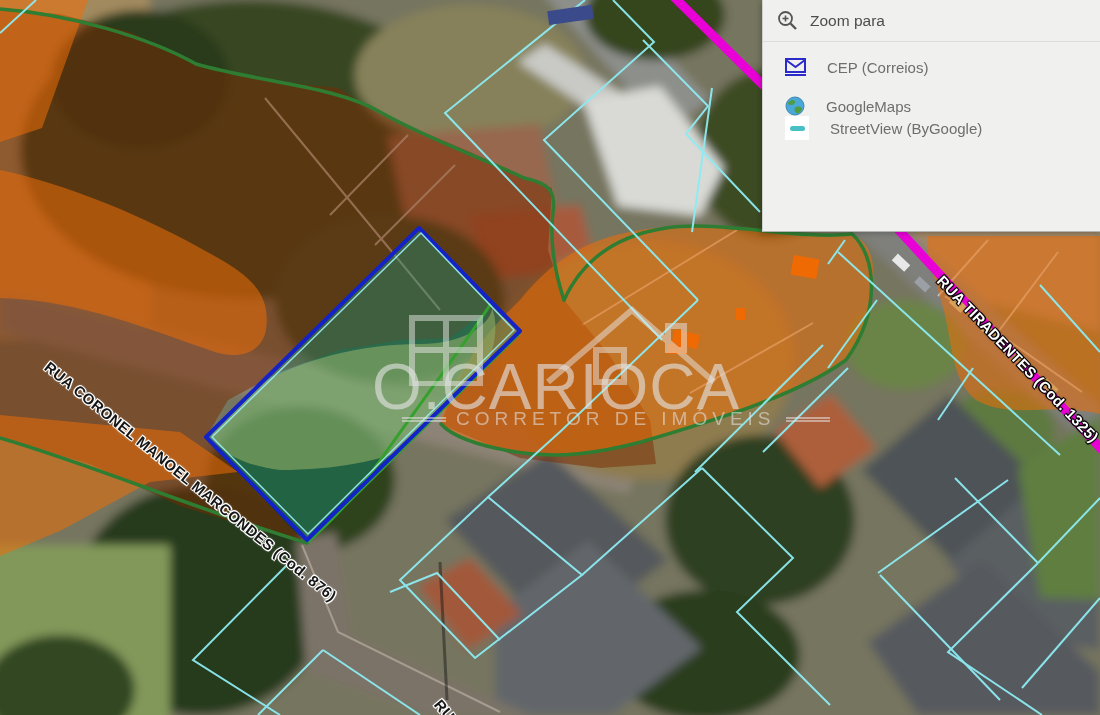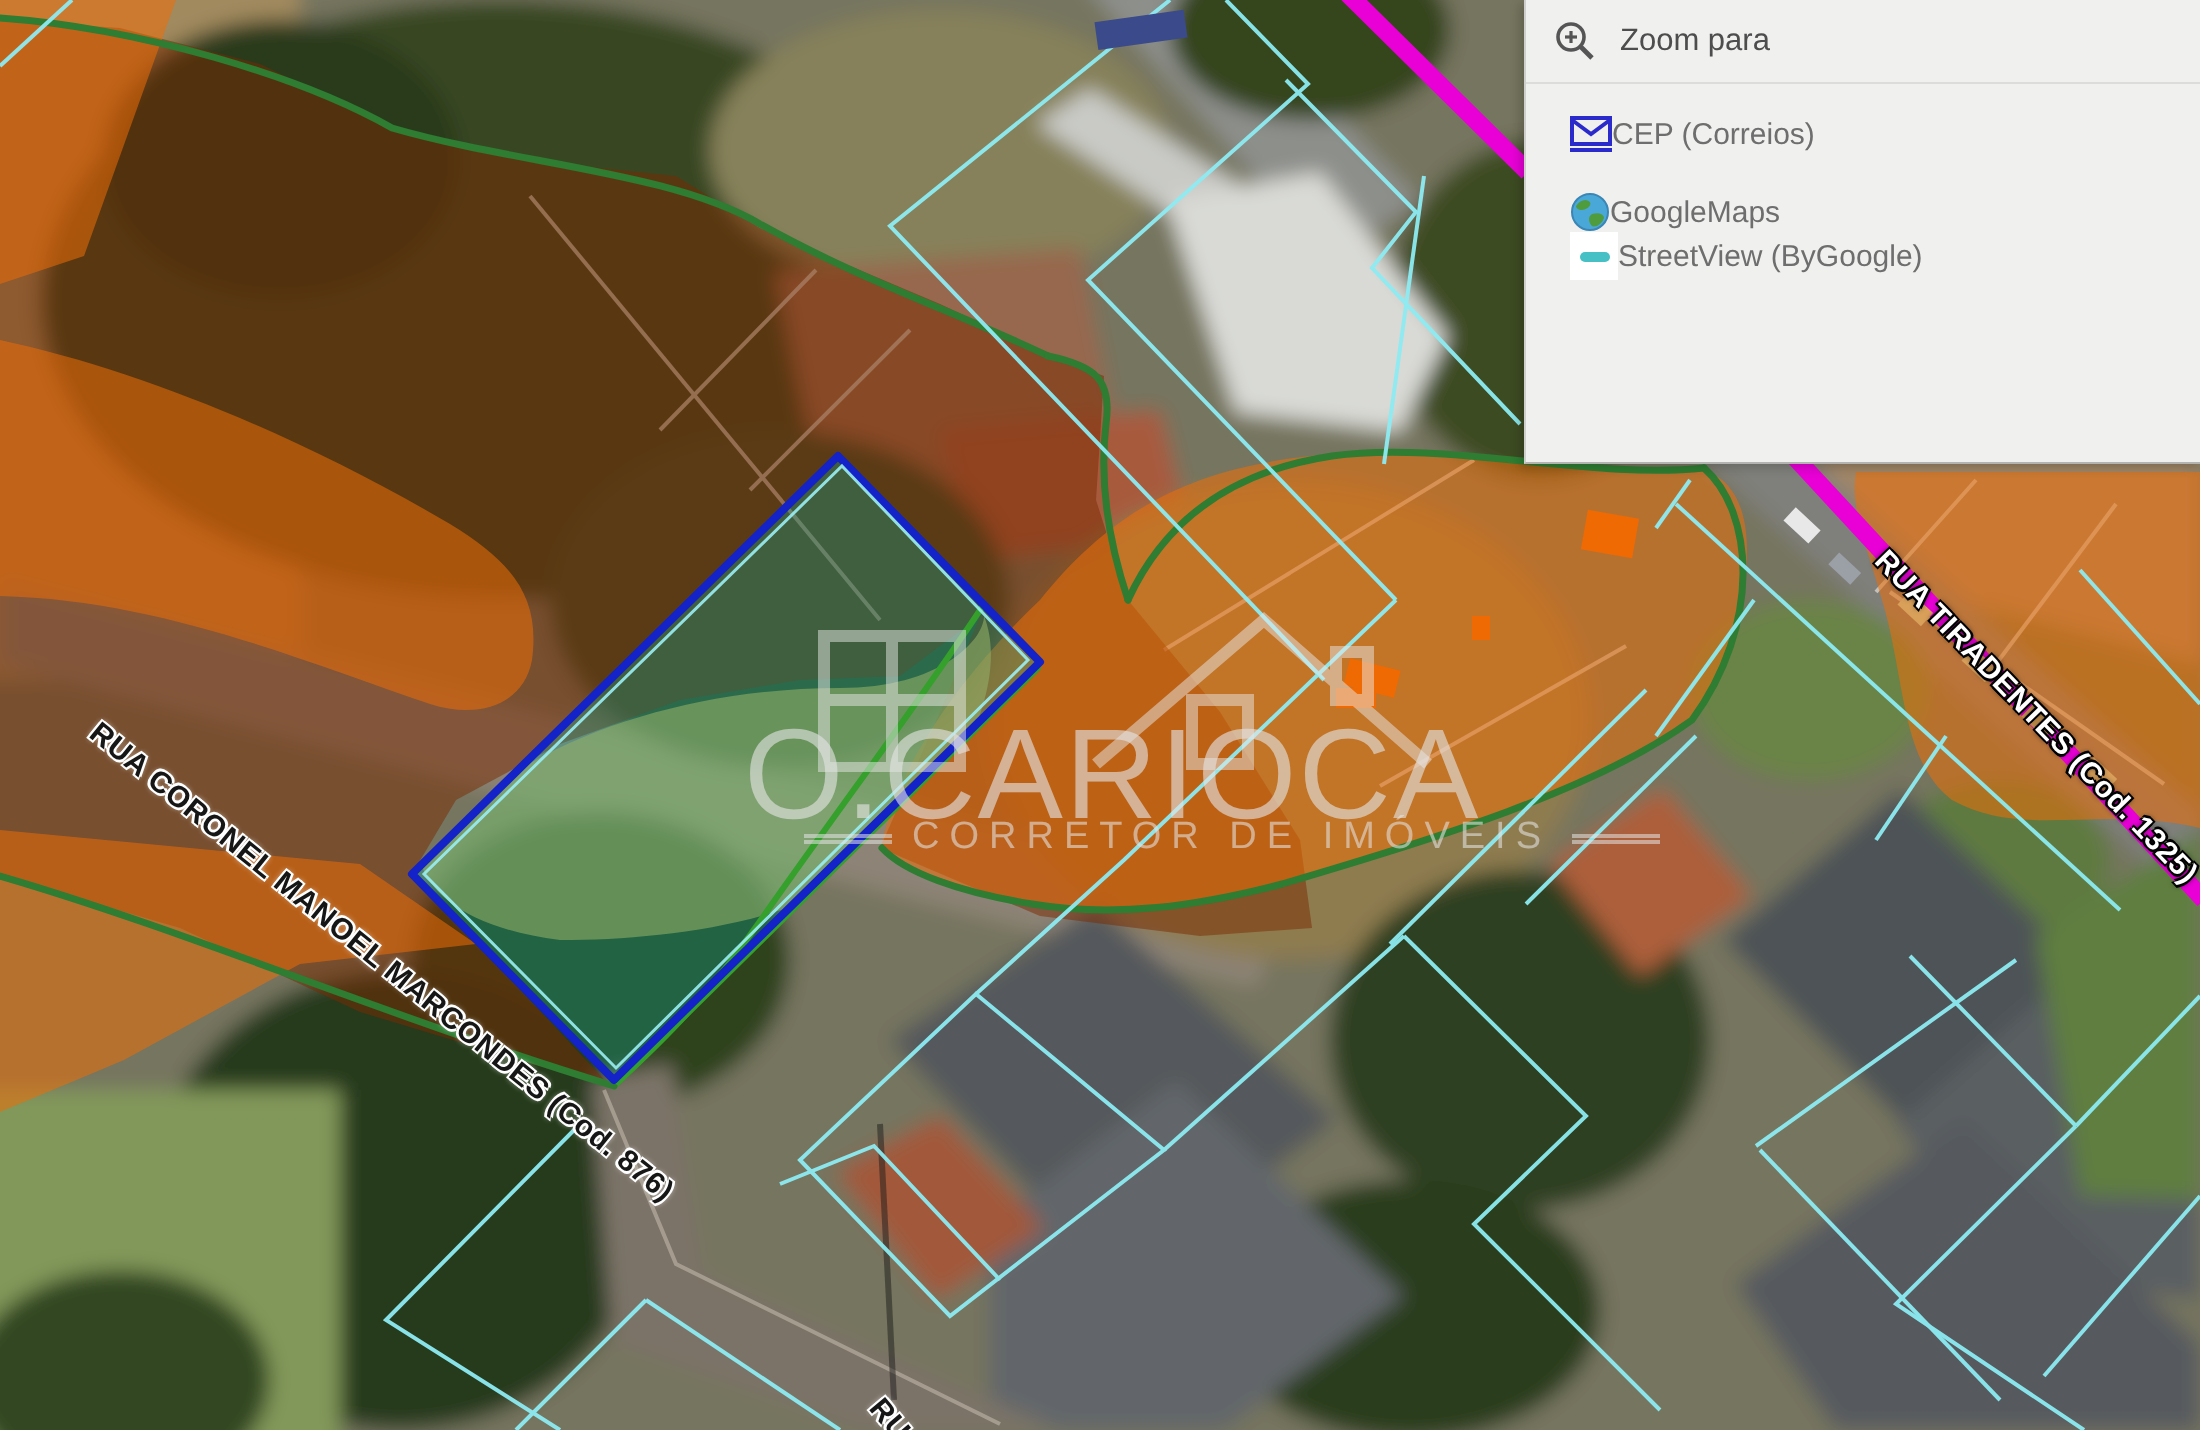--- a/index.html
+++ b/index.html
@@ -25,21 +25,21 @@
   .lbl-light{color:#fff;text-shadow:-1px -1px 0 #000,1px -1px 0 #000,-1px 1px 0 #000,1px 1px 0 #000,0 0 3px #000}
   #watermark{position:absolute;left:372px;top:286px;width:420px;pointer-events:none}
   #wm-icon{position:absolute;left:28px;top:0;opacity:.5}
   #wm-title{position:absolute;left:0;top:64px;font-size:64px;font-weight:normal;letter-spacing:1px;color:rgba(228,228,228,.62);white-space:nowrap}
   #wm-sub{position:absolute;left:30px;top:122px;display:flex;align-items:center;gap:10px;color:rgba(228,228,228,.58)}
   #wm-sub .rule{width:44px;height:5px;border-top:2px solid rgba(228,228,228,.55);border-bottom:2px solid rgba(228,228,228,.55)}
   #wm-sub .sub-text{font-size:19px;letter-spacing:5px;white-space:nowrap}
   #panel{position:absolute;left:762px;top:0;width:338px;height:232px;background:#f0f0ee;border-left:1px solid #cfcfcd;border-bottom:1px solid #b3b3b1;box-shadow:-2px 2px 5px rgba(0,0,0,.18)}
   #search-row{display:flex;align-items:center;gap:12px;height:42px;padding:0 14px;border-bottom:1px solid #dcdcda;cursor:text}
   #search-row .ph{font-size:15.5px;color:#4d4d4d}
-  .result-row{display:flex;align-items:center;gap:0;margin-left:22px;cursor:pointer}
+  .result-row{display:flex;align-items:center;gap:21px;margin-left:22px;cursor:pointer}
   .result-row .lab{font-size:15px;color:#6e6e6e}
   #row-cep{margin-top:16px;margin-bottom:20px}
   #row-sv{margin-bottom:3px}
   .tile{width:24px;height:24px;background:#fff;display:flex;align-items:center;justify-content:center}
   .dash{width:15px;height:5px;border-radius:3px;background:#46c0c4}
   .env-wrap{display:flex;flex-direction:column;align-items:center}
   .env-underline{width:21px;height:2px;background:#2b2bcb;margin-top:1px}
 </style>
 </head>
 <body>

